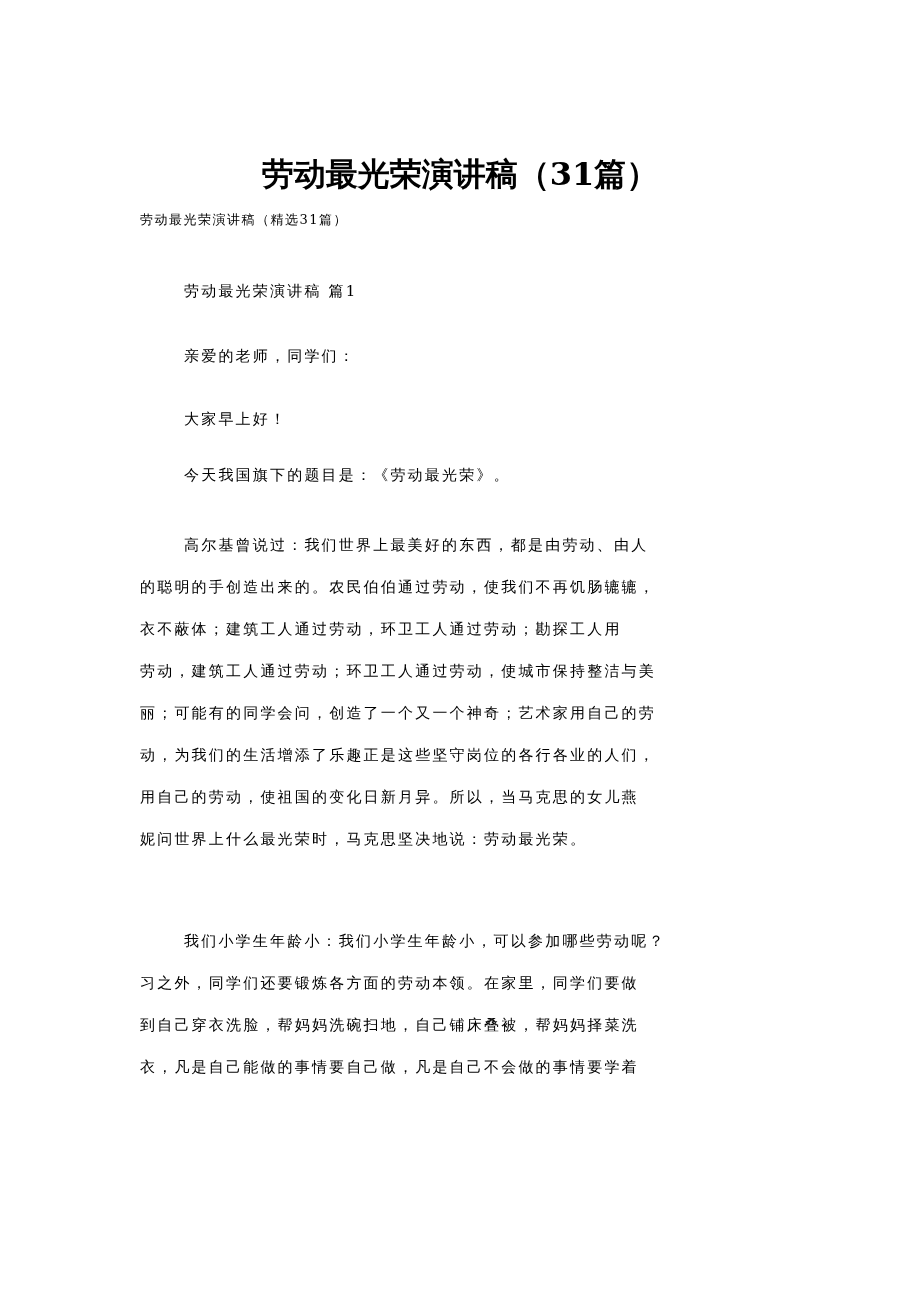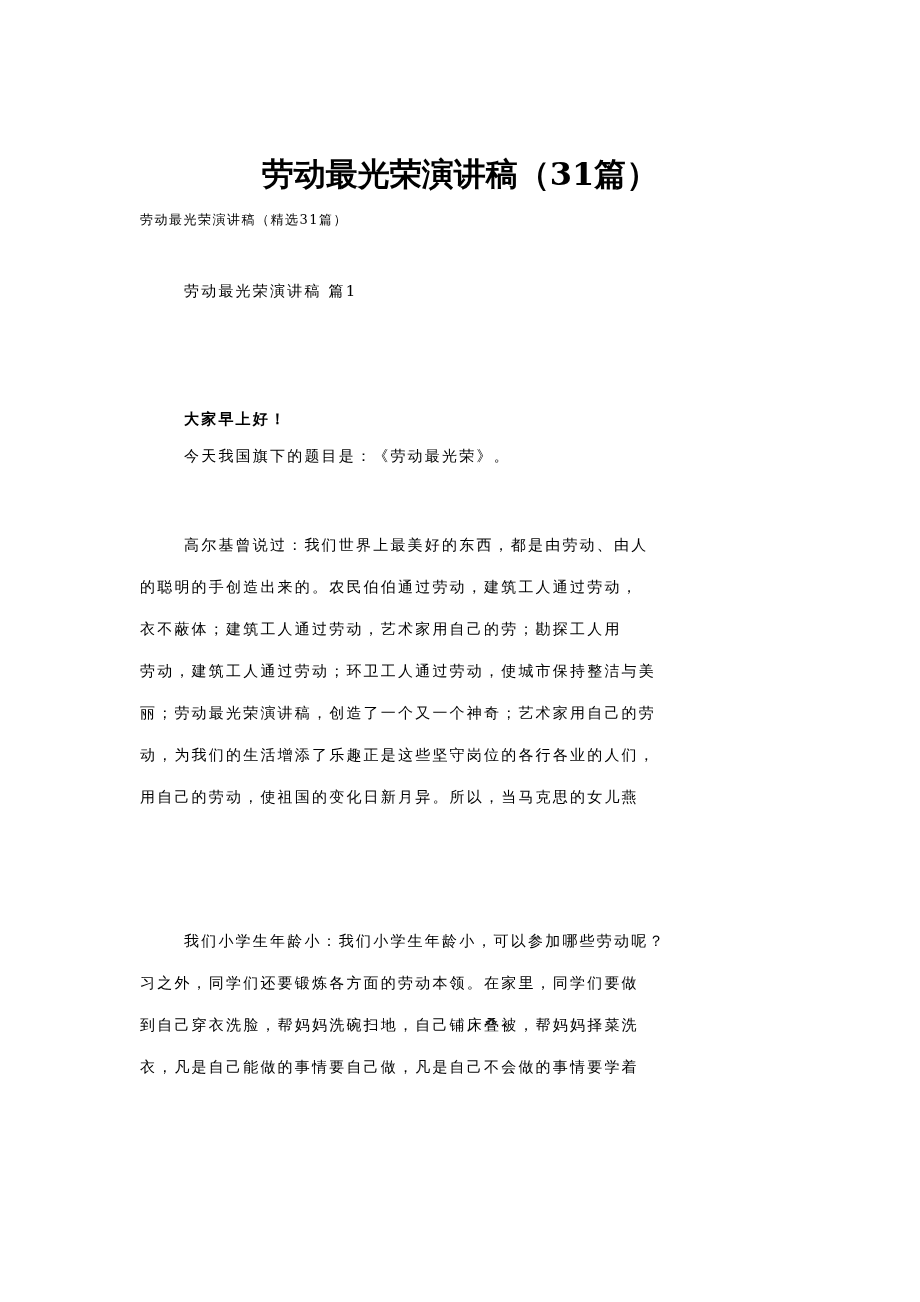--- a/index.html
+++ b/index.html
@@ -65,37 +65,41 @@
 <div class="page">
 
   <div class="doc-title">劳动最光荣演讲稿（31篇）</div>
 
   <div class="subtitle">劳动最光荣演讲稿（精选31篇）</div>
 
   <div class="body-text" style="top:270px;">
     <span class="line indent">劳动最光荣演讲稿 篇1</span>
   </div>
 
+  <div class="body-text" style="top:335px;">
+    <span class="line indent">亲爱的老师，同学们：</span>
+  </div>
 
-  <div class="body-text" style="top:398px;font-weight:bold;">
+  <div class="body-text" style="top:398px;">
     <span class="line indent">大家早上好！</span>
   </div>
 
-  <div class="body-text" style="top:435px;">
+  <div class="body-text" style="top:454px;">
     <span class="line indent">今天我国旗下的题目是：《劳动最光荣》。</span>
   </div>
 
   <div class="body-text" style="top:524px;">
     <span class="line indent">高尔基曾说过：我们世界上最美好的东西，都是由劳动、由人</span>
-    <span class="line">的聪明的手创造出来的。农民伯伯通过劳动，建筑工人通过劳动，</span>
-    <span class="line">衣不蔽体；建筑工人通过劳动，艺术家用自己的劳；勘探工人用</span>
+    <span class="line">的聪明的手创造出来的。农民伯伯通过劳动，使我们不再饥肠辘辘，</span>
+    <span class="line">衣不蔽体；建筑工人通过劳动，环卫工人通过劳动；勘探工人用</span>
     <span class="line">劳动，建筑工人通过劳动；环卫工人通过劳动，使城市保持整洁与美</span>
-    <span class="line">丽；劳动最光荣演讲稿，创造了一个又一个神奇；艺术家用自己的劳</span>
+    <span class="line">丽；可能有的同学会问，创造了一个又一个神奇；艺术家用自己的劳</span>
     <span class="line">动，为我们的生活增添了乐趣正是这些坚守岗位的各行各业的人们，</span>
     <span class="line">用自己的劳动，使祖国的变化日新月异。所以，当马克思的女儿燕</span>
+    <span class="line">妮问世界上什么最光荣时，马克思坚决地说：劳动最光荣。</span>
   </div>
 
   <div class="body-text" style="top:920px;">
     <span class="line indent">我们小学生年龄小：我们小学生年龄小，可以参加哪些劳动呢？</span>
     <span class="line">习之外，同学们还要锻炼各方面的劳动本领。在家里，同学们要做</span>
     <span class="line">到自己穿衣洗脸，帮妈妈洗碗扫地，自己铺床叠被，帮妈妈择菜洗</span>
     <span class="line">衣，凡是自己能做的事情要自己做，凡是自己不会做的事情要学着</span>
   </div>
 
 </div>

